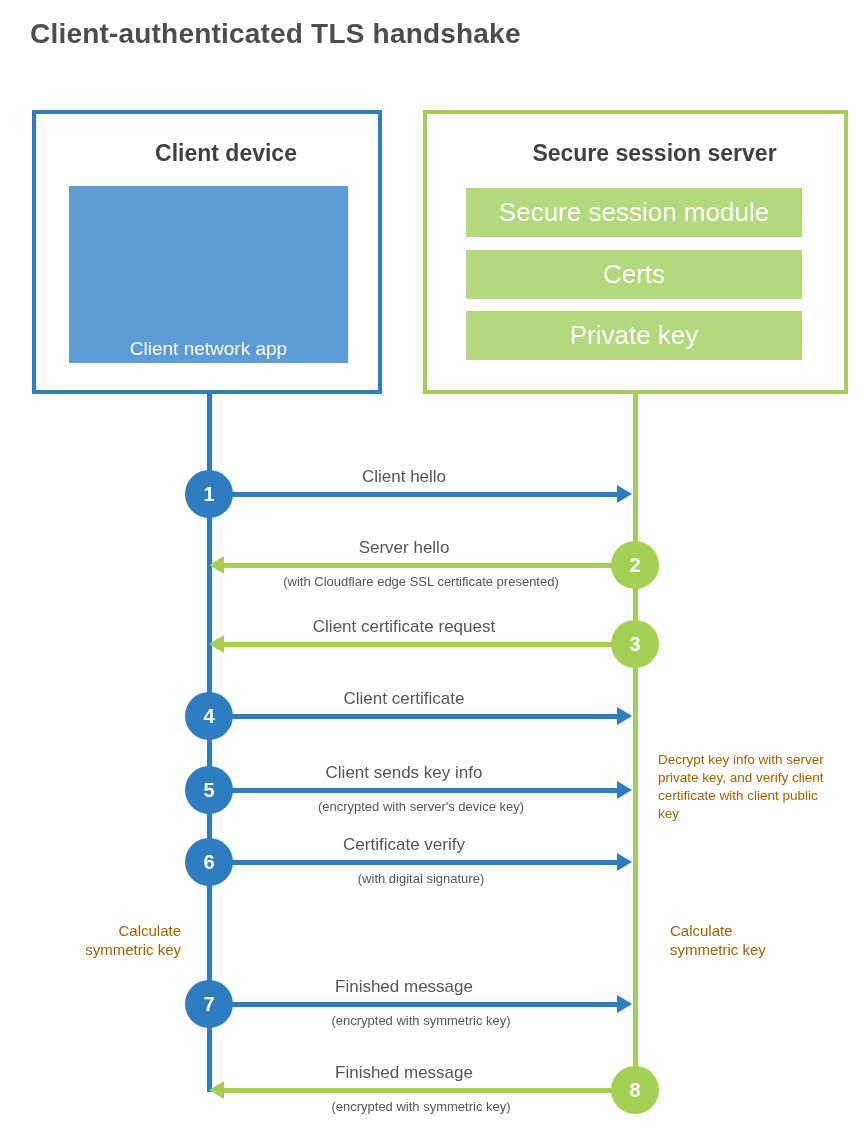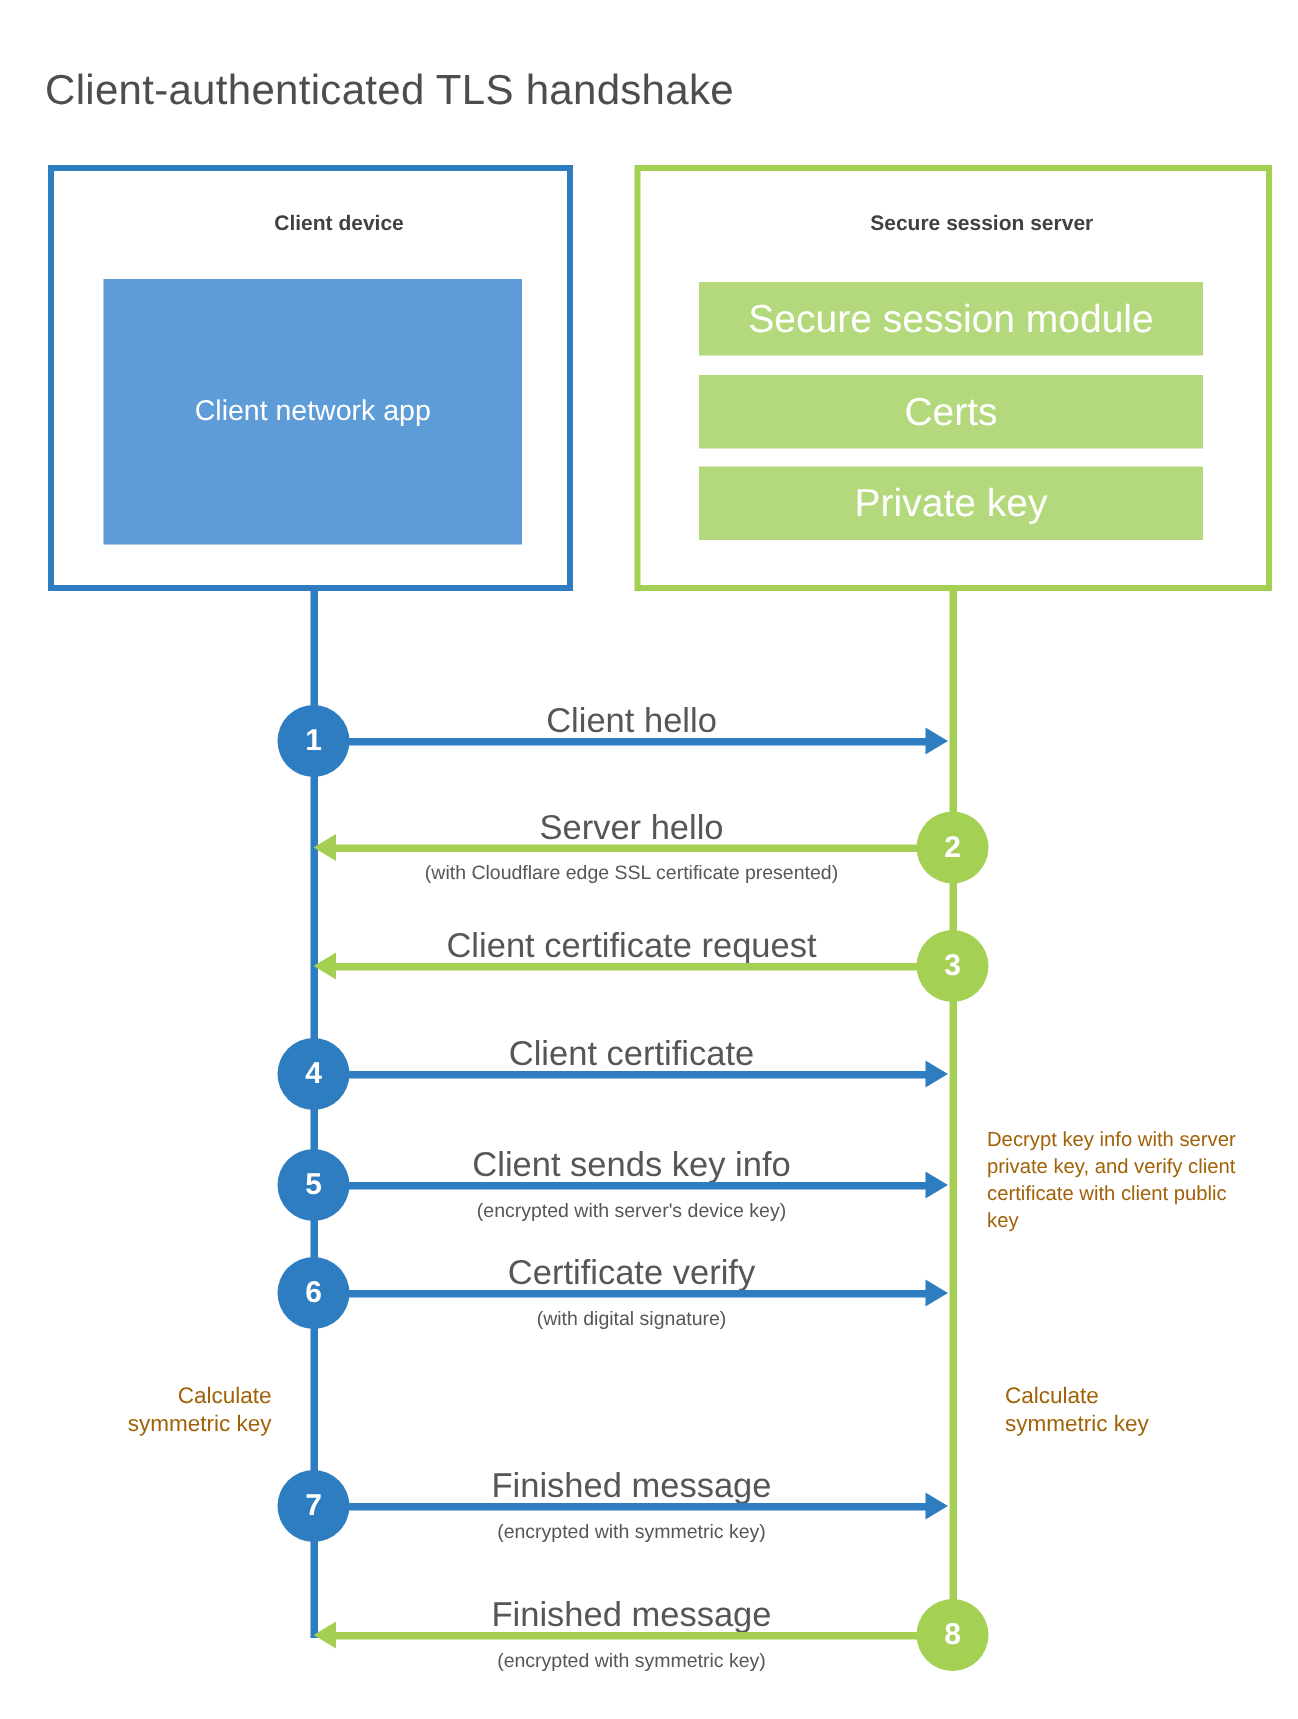--- a/index.html
+++ b/index.html
@@ -3,33 +3,33 @@
 <meta charset="utf-8">
 <style>
   html,body { margin:0; padding:0; background:#ffffff; }
   body { font-family:"Liberation Sans", sans-serif; }
   #canvas {
     position:relative; width:865px; height:1146px; background:#ffffff;
     overflow:hidden;
   }
   .page-title {
     position:absolute; left:30px; top:18px;
-    font-size:28px; font-weight:400; color:#4d4d4d; letter-spacing:0.2px;margin-top:26px;
+    font-size:28px; font-weight:700; color:#4d4d4d; letter-spacing:0.2px;
   }
   
   .actor-box { position:absolute; top:110px; height:284px; box-sizing:border-box; background:#fff; }
   .actor-box.client { left:32px; width:350px; border:4px solid #2f7dc1; }
   .actor-box.server { left:423px; width:425px; border:4px solid #a5cf52; }
   .actor-title {
     position:absolute; left:0; right:0; top:26px; text-align:center;
-    font-size:14px; font-weight:bold; color:#414042;margin-left:38px;
+    font-size:23px; font-weight:bold; color:#414042;margin-left:38px;
   }
   .client-app {
     position:absolute; left:69px; top:186px; width:279px; height:177px;
-    background:#5d9cd6; display:flex; align-items:center; justify-content:center;
+    background:#5d9cd6; display:flex; align-items:flex-end; justify-content:center;
   }
   .client-app span {
     width:160px; text-align:center; color:#ffffff; font-size:19px; line-height:1.45;
   }
   .server-bar {
     position:absolute; left:466px; width:336px; height:49px;
     background:#b4d87c; display:flex; align-items:center; justify-content:center;
     color:#ffffff; font-size:26px;
   }
   
@@ -53,22 +53,22 @@
     border-top:9px solid transparent; border-bottom:9px solid transparent;
     border-left:15px solid #2f7dc1;
   }
   .head-left {
     position:absolute; width:0; height:0;
     border-top:9px solid transparent; border-bottom:9px solid transparent;
     border-right:15px solid #a5cf52;
   }
   
   .msg-label {
-    position:absolute; left:421px; transform:translateX(-50%);
-    font-size:23px; color:#55565a; white-space:nowrap;
+    position:absolute; left:404px; transform:translateX(-50%);
+    font-size:17px; color:#55565a; white-space:nowrap;
   }
   .msg-sub {
     position:absolute; left:421px; transform:translateX(-50%);
     font-size:13px; color:#55565a; white-space:nowrap;
   }
   
   .side-note { position:absolute; font-size:15px; color:#a16207; line-height:1.25; }
   .side-note.calc-left  { left:61px;  top:922px; width:120px; text-align:right; }
   .side-note.calc-right { left:670px; top:922px; width:120px; text-align:left; }
   .side-note.decrypt    { left:658px; top:751px; width:172px; font-size:13.5px; line-height:1.33; }

